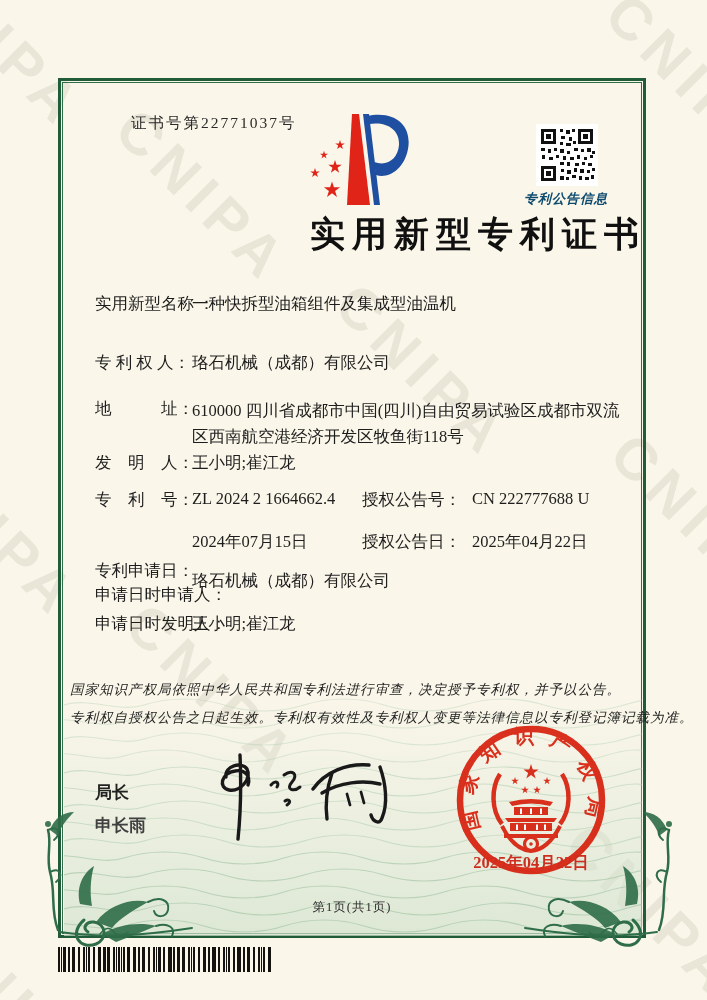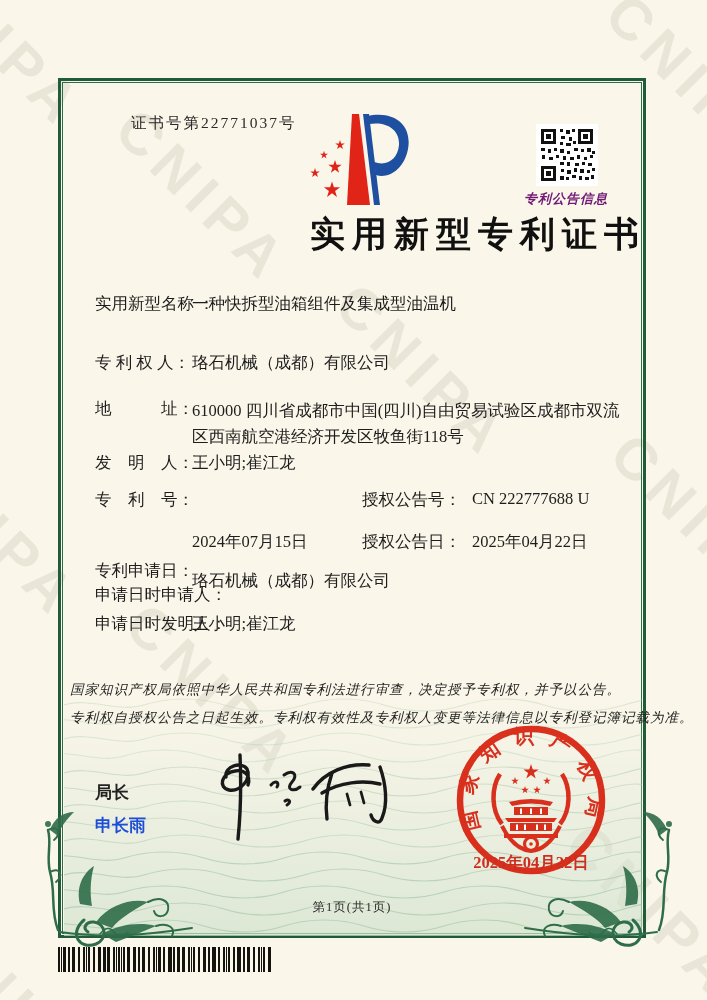--- a/index.html
+++ b/index.html
@@ -15,37 +15,37 @@
   .frame{position:absolute;left:58px;top:78px;width:588px;height:860px;border:3px solid #215c39;box-sizing:border-box;}
   .frame-inner{position:absolute;left:1px;top:1px;right:1px;bottom:1px;border:1px solid #2e6b47;}
 
   .abs{position:absolute;}
   .cert-no{left:95px;top:113px;font-size:15.5px;letter-spacing:2px;color:#2a2a2a;margin-left:36px;}
   .title{left:58px;top:211px;width:588px;text-align:right;font-size:35px;font-weight:bold;
          letter-spacing:7px;color:#101010;}
 
   .qr-box{left:536px;top:124px;width:62px;height:62px;background:#fff;}
   .qr-caption{left:516px;top:190px;width:100px;text-align:center;font-size:13px;font-weight:bold;
-              font-style:italic;color:#701a75;letter-spacing:1px;}
+              font-style:italic;color:#0c4a6e;letter-spacing:1px;}
 
   .fld{font-size:16.5px;color:#1d1d1d;white-space:nowrap;}
   .fld-label{position:absolute;left:95px;}
   .fld-value{position:absolute;left:192px;}
   .fld-label-r{position:absolute;left:362px;}
   .fld-value-r{position:absolute;left:472px;}
   .addr-value{position:absolute;left:192px;width:430px;white-space:normal;line-height:26px;}
 
   .legal{left:70px;top:676px;width:564px;text-align:left;font-style:italic;font-size:13.5px;
          color:#1e1e1e;letter-spacing:1px;line-height:28px;white-space:nowrap;}
   .legal div{white-space:nowrap;}
 
   .sig-role{left:95px;top:781px;font-family:"Liberation Sans","DejaVu Sans",sans-serif;
             font-weight:bold;font-size:17px;color:#222;}
   .sig-name{left:95px;top:814px;font-family:"Liberation Sans","DejaVu Sans",sans-serif;
-            font-weight:bold;font-size:17px;color:#1d4ed8;}
+            font-weight:bold;font-size:17px;color:#404040;}
 
   .footer{left:58px;top:899px;width:588px;text-align:center;font-size:12.5px;color:#2c2c2c;letter-spacing:1px;}
 
   .barcode{left:58px;top:947px;width:213px;height:25px;
     background:
       repeating-linear-gradient(90deg,#15130f 0 2px,transparent 2px 5px),
       repeating-linear-gradient(90deg,#15130f 0 1px,transparent 1px 7px),
       repeating-linear-gradient(90deg,transparent 0 3px,#15130f 3px 4px,transparent 4px 11px);}
 
   svg{display:block;}
@@ -184,20 +184,21 @@
   <span class="fld fld-label" style="top:352px">专 利 权 人：</span>
   <span class="fld fld-value" style="top:352px">珞石机械（成都）有限公司</span>
 
   <span class="fld fld-label" style="top:398px">地　　　址：</span>
   <span class="fld addr-value" style="top:398px">610000 四川省成都市中国(四川)自由贸易试验区成都市双流区西南航空港经济开发区牧鱼街118号</span>
 
   <span class="fld fld-label" style="top:452px">发　明　人：</span>
   <span class="fld fld-value" style="top:452px">王小明;崔江龙</span>
 
   <span class="fld fld-label" style="top:489px">专　利　号：</span>
+  <span class="fld fld-value" style="top:489px">ZL 2024 2 1664662.4</span>
   <span class="fld fld-label-r" style="top:489px">授权公告号：</span>
   <span class="fld fld-value-r" style="top:489px">CN 222777688 U</span>
 
   <span class="fld fld-label" style="top:560px">专利申请日：</span>
   <span class="fld fld-value" style="top:531px">2024年07月15日</span>
   <span class="fld fld-label-r" style="top:531px">授权公告日：</span>
   <span class="fld fld-value-r" style="top:531px">2025年04月22日</span>
 
   <span class="fld fld-label" style="top:584px">申请日时申请人：</span>
   <span class="fld fld-value" style="top:570px">珞石机械（成都）有限公司</span>

